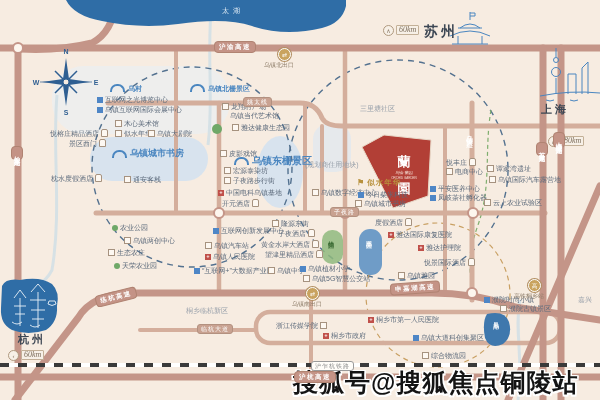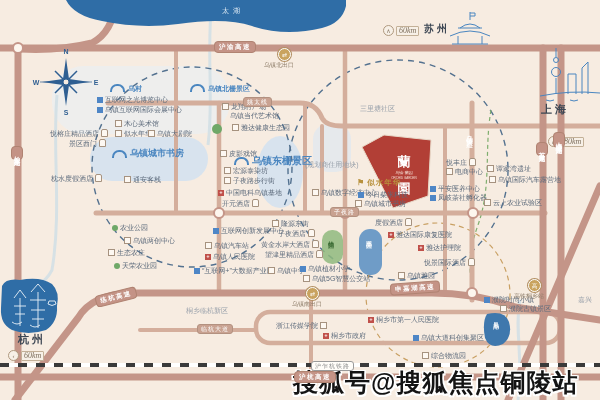--- a/index.html
+++ b/index.html
@@ -26,21 +26,21 @@
   .ribbon{position:absolute;background:#c49386;color:#fff;font-size:6.5px;font-weight:bold;
           letter-spacing:1.5px;padding:1.5px 4px;border-radius:4px;border:1px solid #b08372;
           white-space:nowrap;line-height:1;}
   .ribbon.vert{writing-mode:vertical-rl;letter-spacing:1px;padding:4px 1.5px;}
   .pill{position:absolute;background:#c9a291;color:#fff;font-size:6px;padding:1px 3px;border-radius:3px;
         letter-spacing:1px;border:1px solid #b39180;white-space:nowrap;line-height:1;}
   .pill.rail{background:#fffdf9;color:#8a8a8a;border-color:#9a9a9a;}
   .onroad{position:absolute;writing-mode:vertical-rl;color:#fff;font-size:6.5px;letter-spacing:2px;
           font-weight:bold;line-height:1;}
   .city{position:absolute;color:#3d4754;font-weight:bold;letter-spacing:3px;line-height:1;}
-  .km{position:absolute;display:flex;align-items:center;gap:2px;line-height:1;}
+  .km{position:absolute;display:flex;align-items:flex-start;gap:2px;line-height:1;}
   .km .c{width:9px;height:9px;border:1px solid #b0997f;border-radius:50%;color:#8b7a66;font-size:6px;
          display:flex;align-items:center;justify-content:center;background:#f7f0e7;}
   .km .b{border:1px solid #c3b097;background:#f7f0e7;color:#7d6e5c;font-size:8px;
          font-family:"Liberation Serif",serif;font-style:italic;padding:0 2px;border-radius:1px;}
   .vtext{position:absolute;writing-mode:vertical-rl;font-size:6px;letter-spacing:1px;line-height:1;}
   .hub{position:absolute;width:11px;height:11px;border-radius:50%;background:#c9a35f;border:1px solid #fff;
        box-shadow:0 0 0 1px #b39064;color:#fff;font-size:6px;display:flex;align-items:center;
        justify-content:center;line-height:1;}
   .hub-label{position:absolute;font-size:6px;color:#8b7a66;white-space:nowrap;line-height:1;}
   .lake-label{position:absolute;color:#e9f2f9;font-size:7px;letter-spacing:4px;line-height:1;}
@@ -174,21 +174,21 @@
   </svg>
 
   <div id="labels">
 
     <div class="lake-label" style="left:222px;top:7px">太湖</div>
 
     <div class="km" style="left:383px;top:25px">
       <span class="c">∧</span>
       <span class="b">60km</span>
     </div>
-    <div class="city" style="left:424px;top:24px;font-size:10px">苏州</div>
+    <div class="city" style="left:424px;top:24px;font-size:14px">苏州</div>
 
     <div class="city" style="left:541px;top:104px;font-size:11px">上海</div>
     <div class="km" style="left:548px;top:136px">
       <span class="c">∧</span>
       <span class="b">80km</span>
     </div>
 
     <div class="city" style="left:18px;top:334px;font-size:11px">杭州</div>
     <div class="km" style="left:8px;top:350px">
       <span class="c">‹</span>

